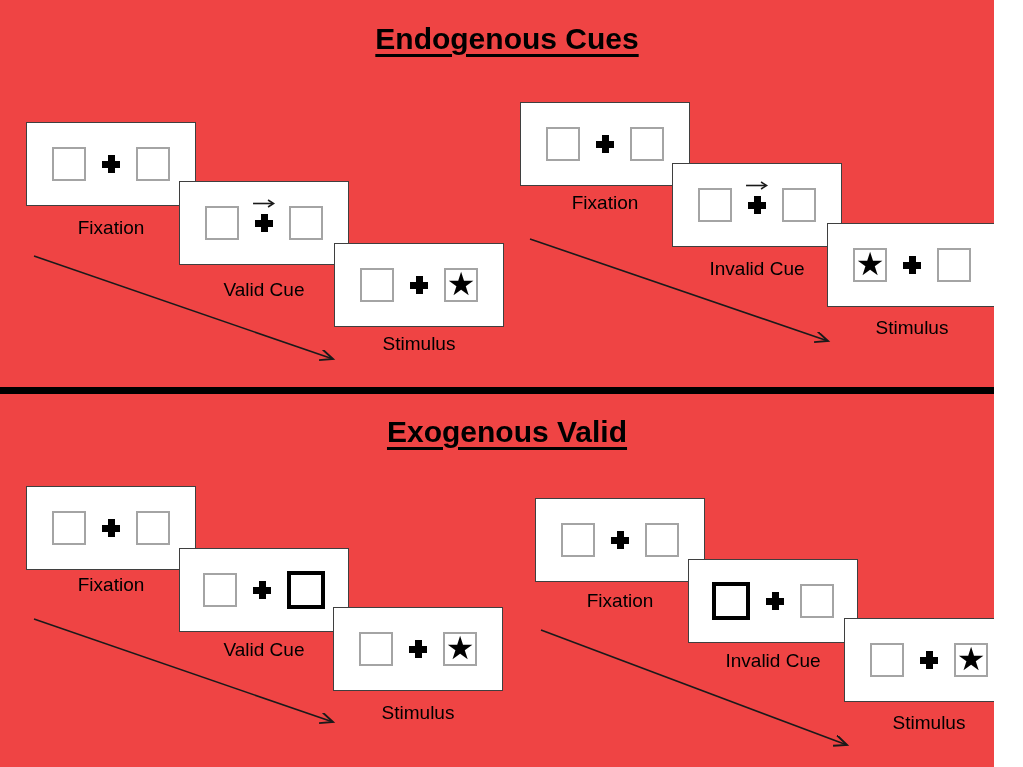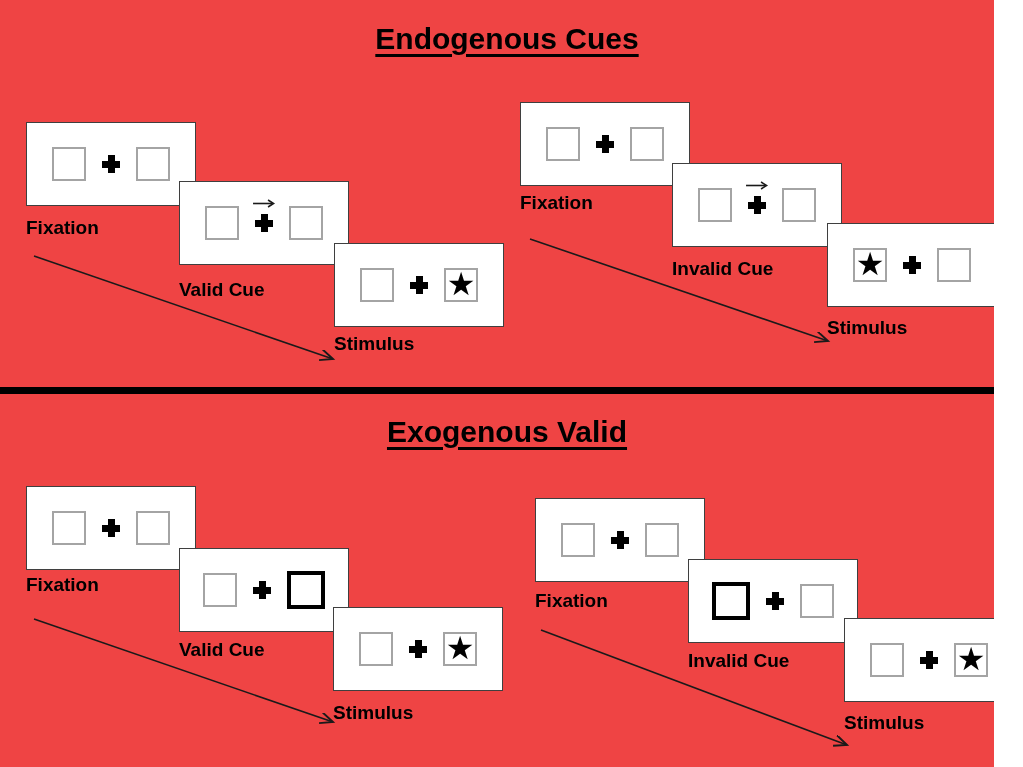--- a/index.html
+++ b/index.html
@@ -13,21 +13,21 @@
   .z1{z-index:1}.z2{z-index:2}.z3{z-index:3}
   .sq{width:34px;height:34px;border:2px solid #a4a4a4;box-sizing:border-box;background:#fff;
       display:flex;align-items:center;justify-content:center;flex:0 0 auto;}
   .sq.thick{width:38px;height:38px;border:4px solid #000;}
   .star{font-size:32px;line-height:1;transform:translateY(-1px);}
   .plus{position:relative;width:18px;height:18px;flex:0 0 auto;}
   .plus::before{content:"";position:absolute;left:0;top:5.5px;width:18px;height:7px;background:#000;}
   .plus::after{content:"";position:absolute;top:0;left:5.5px;width:7px;height:18px;background:#000;}
   .cue-center{position:relative;flex:0 0 auto;}
   .cue-arrow{position:absolute;top:-16px;left:50%;transform:translateX(-46%);}
-  .label{position:absolute;width:170px;text-align:left;font-weight:bold;font-size:19px;z-index:6;}
+  .label{position:absolute;width:170px;text-align:center;font-weight:normal;font-size:19px;z-index:6;}
   .tl-arrow{position:absolute;z-index:0;}
   
   .p1-fix{left:26px;top:122px}   .p1-fix-label{left:26px;top:217px}
   .p1-cue{left:179px;top:181px}  .p1-cue-label{left:179px;top:279px}
   .p1-stim{left:334px;top:243px} .p1-stim-label{left:334px;top:333px}
   .p1-arr{left:29px;top:251px}
   
   .p2-fix{left:520px;top:102px}  .p2-fix-label{left:520px;top:192px}
   .p2-cue{left:672px;top:163px}  .p2-cue-label{left:672px;top:258px}
   .p2-stim{left:827px;top:223px} .p2-stim-label{left:827px;top:317px}

